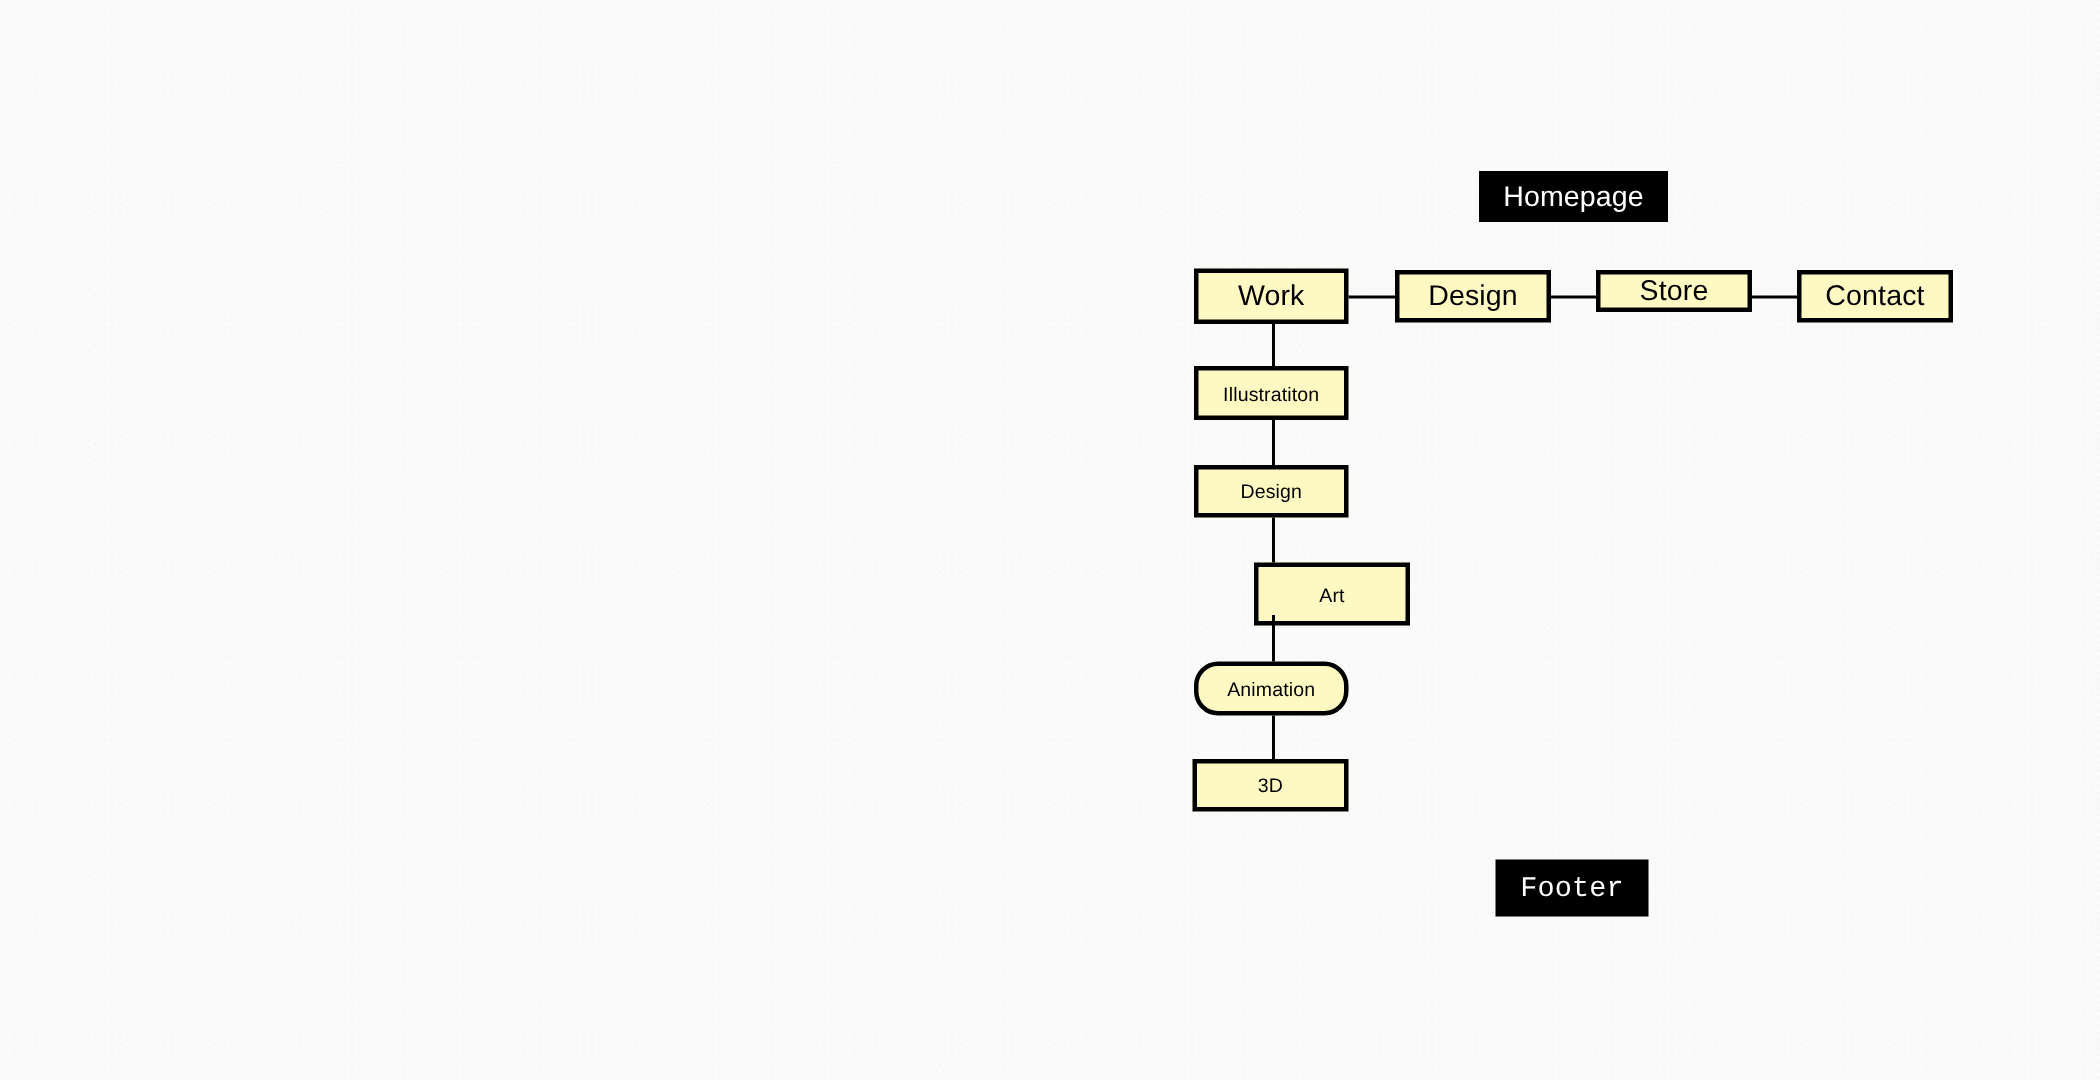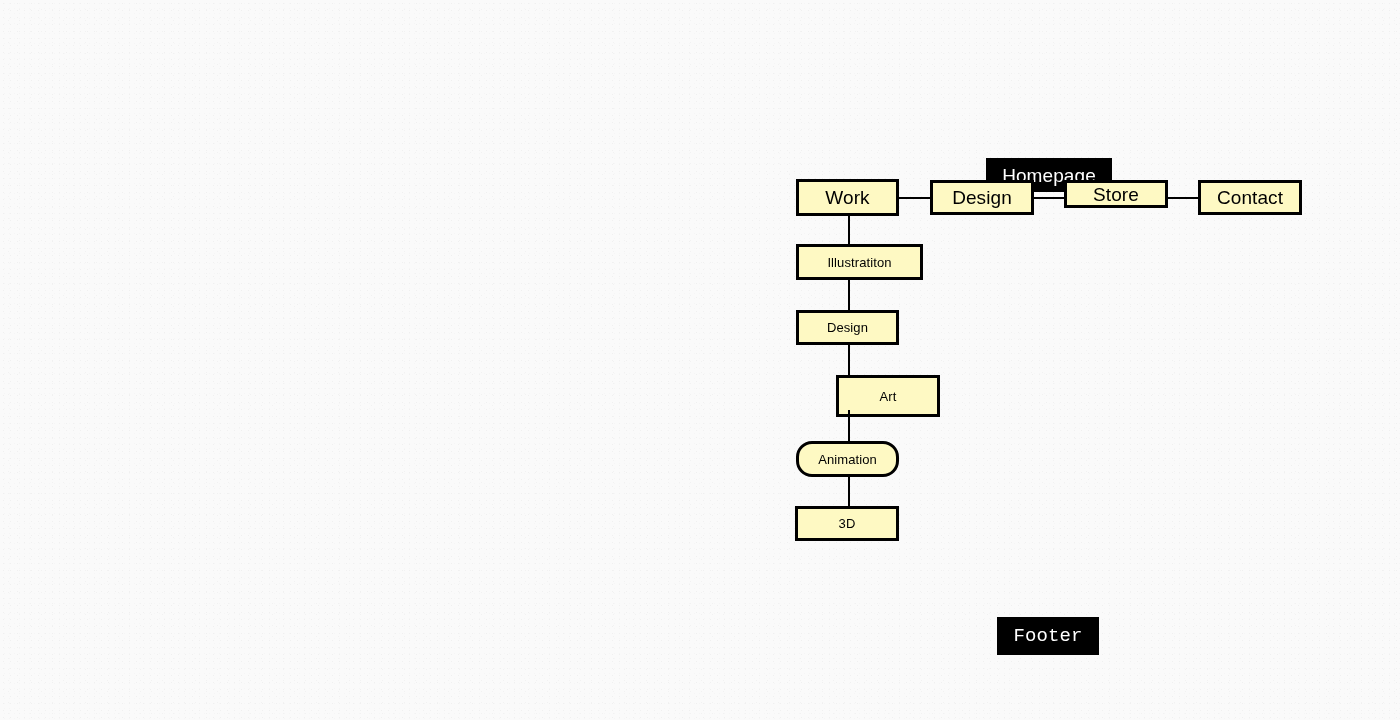--- a/index.html
+++ b/index.html
@@ -57,21 +57,20 @@
   .node.primary {
     font-size: 19px;
     line-height: 1;
   }
   .node.sub {
     font-size: 13px;
     line-height: 1;
   }
   .node.solid.primary {
     font-size: 19px;
-    margin-top: 44px;
   }
 
   
   .edge {
     position: absolute;
     background: #000000;
   }
   .edge.h { height: 2px; }
   .edge.v { width: 2px; }
 </style>
@@ -89,21 +88,21 @@
   <div class="node primary" style="left:930px; top:180px; width:104px; height:35px;">Design</div>
 
   <div class="node primary" style="left:1064px; top:180px; width:104px; height:28px;">Store</div>
 
   <div class="node primary" style="left:1198px; top:180px; width:104px; height:35px;">Contact</div>
 
   <div class="edge h" style="left:899px; top:197px; width:31px;"></div>
   <div class="edge h" style="left:1034px; top:197px; width:30px;"></div>
   <div class="edge h" style="left:1168px; top:197px; width:30px;"></div>
 
-  <div class="node sub" style="left:796px; top:244px; width:127px; height:36px;">Illustratiton</div>
+  <div class="node sub" style="left:796px; top:244px; width:103px; height:36px;">Illustratiton</div>
 
   <div class="node sub" style="left:796px; top:310px; width:103px; height:35px;">Design</div>
 
   <div class="node sub" style="left:796px; top:375px; width:104px; height:42px;margin-left:40px;">Art</div>
 
   <div class="node sub" style="left:796px; top:441px; width:103px; height:36px;border-radius:16px;">Animation</div>
 
   <div class="node sub" style="left:795px; top:506px; width:104px; height:35px;">3D</div>
 
   <div class="edge v" style="left:848px; top:216px; height:28px;"></div>

